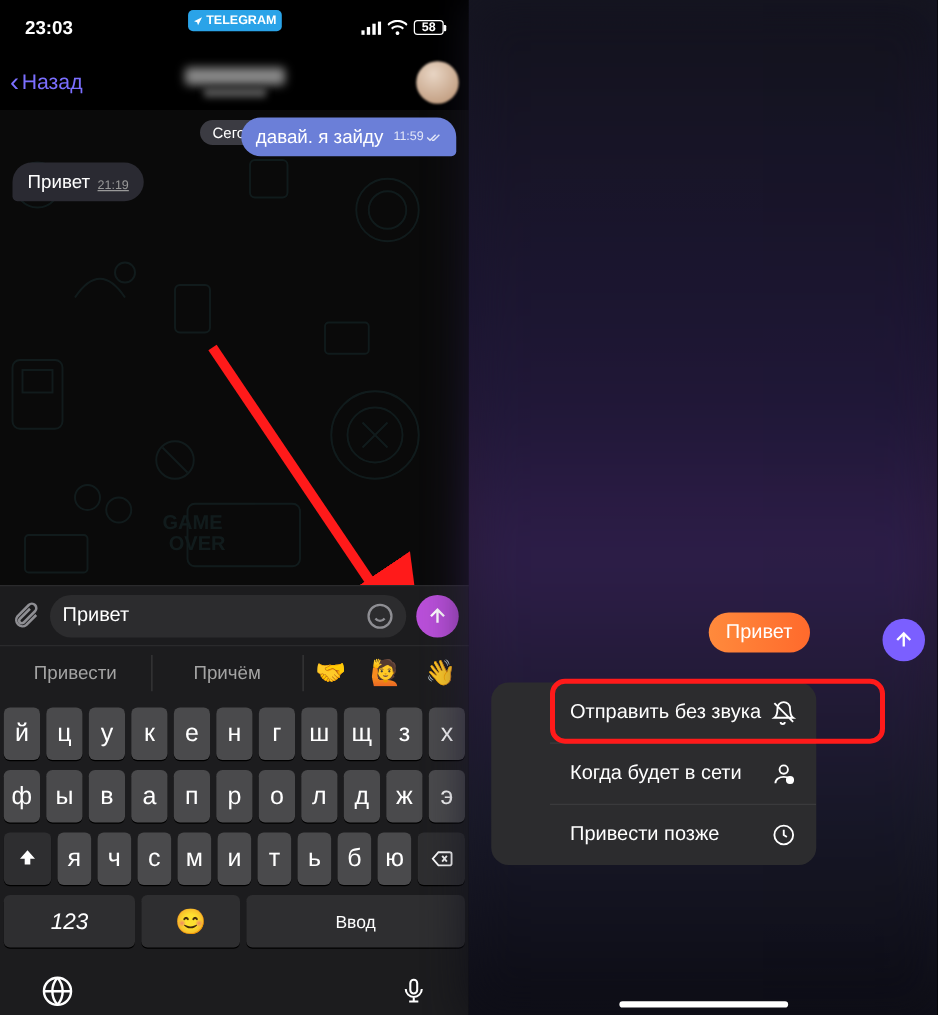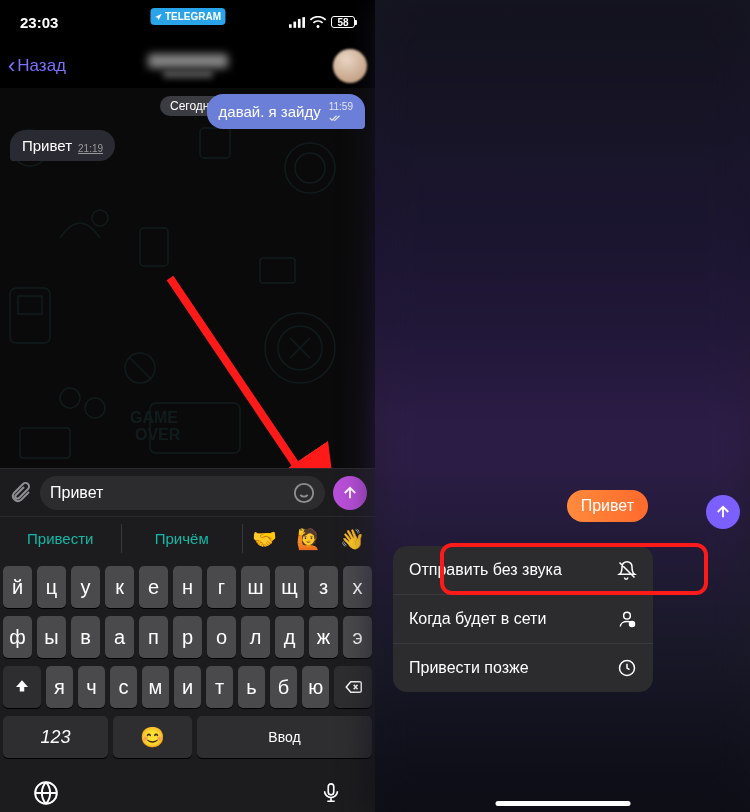--- a/index.html
+++ b/index.html
@@ -23,54 +23,54 @@
   .title-name { filter: blur(4px); background:#888; width:80px; height:14px; border-radius:3px; margin-bottom:2px;}
   .title-sub { filter: blur(3px); background:#555; width:50px; height:8px; border-radius:2px;}
   .avatar { width:34px; height:34px; border-radius:50%; background: radial-gradient(circle at 40% 30%, #e8d5c4, #b89070); margin-left:auto; filter:blur(1px); }
 
   
   .chat { position:relative; height:380px; background:#0a0a0a; overflow:hidden;}
   .chat-bg { position:absolute; inset:0; opacity:.22; }
   .chat-content { position:relative; z-index:2; padding:8px 10px;}
   .date-pill { display:inline-block; background:rgba(80,80,90,.7); color:#fff; font-size:12px; padding:3px 10px; border-radius:10px; position:absolute; left:160px; top:8px;}
   .msg-out { position:absolute; right:10px; top:6px; background:#6b7fd8; color:#fff; padding:7px 12px 7px 12px; border-radius:16px 16px 4px 16px; font-size:15px; display:flex; align-items:center; gap:4px;}
-  .msg-time-out { font-size:10px; opacity:.8; margin-left:4px; display:flex; align-items:flex-start; gap:2px;flex-direction:column;}
+  .msg-time-out { font-size:10px; opacity:.8; margin-left:4px; display:flex; align-items:center; gap:2px;}
   .msg-in { position:absolute; left:10px; top:42px; background:#2a2a32; color:#fff; padding:7px 12px; border-radius:16px 16px 16px 4px; font-size:15px; display:flex; align-items:flex-end; gap:6px;}
   .msg-time-in { font-size:10px; color:#999;text-decoration:underline;}
 
   
   .arrow-ann { position:absolute; z-index:5; pointer-events:none; }
 
   
   .inputbar { height:48px; background:#1c1c1e; display:flex; align-items:center; padding:0 8px; gap:8px; border-top:1px solid #2a2a2c;}
   .input-field { flex:1; background:#2c2c2e; border-radius:18px; height:34px; display:flex; align-items:center; padding:0 10px; color:#fff; font-size:16px; justify-content:space-between;}
   .send-btn { width:34px; height:34px; border-radius:50%; background:#b84fd8; display:flex; align-items:center; justify-content:center;}
 
   
   .suggest { height:44px; background:#1c1c1e; display:flex; align-items:center; border-top:1px solid #2a2a2c;}
-  .suggest-item { flex:1; text-align:center; color:#14b8a6; font-size:15px; border-right:1px solid #38383a; padding:6px 12px;}
+  .suggest-item { flex:1; text-align:center; color:#a3a3a3; font-size:15px; border-right:1px solid #38383a; padding:6px 12px;}
   .suggest-emoji { width:44px; text-align:center; font-size:20px;}
 
   
   .keyboard { background:#1c1c1e; padding:6px 3px 4px; }
   .krow { display:flex; gap:5px; margin-bottom:8px; justify-content:center;}
   .key { background:#4a4a4c; color:#fff; height:42px; border-radius:5px; display:flex; align-items:center; justify-content:center; font-size:20px; flex:1; box-shadow:0 1px 0 #000;}
   .key-dark { background:#2e2e30; }
   .key-wide { flex:1.4; }
   .key-space { flex:4; font-size:15px;}
   .key-return { flex:2; font-size:14px;}
   .key-num { flex:1.2; font-size:18px;font-style:italic;}
   .bottom-row { display:flex; justify-content:space-between; padding:14px 30px 6px;}
 
   
   .right-content { position:relative; z-index:2; flex:1; display:flex; flex-direction:column; justify-content:flex-end; padding-bottom:120px;}
   .msg-pill { align-self:flex-end; margin-right:52px; margin-bottom:12px; background:linear-gradient(90deg,#ff8a3c,#ff6a2c); color:#fff; padding:7px 14px; border-radius:16px; font-size:16px;}
   .send-btn-r { position:absolute; right:10px; top:0; width:34px; height:34px; border-radius:50%; background:#7b5fff; display:flex; align-items:center; justify-content:center;}
   .msg-wrap { position:relative; display:flex; justify-content:flex-end; align-items:center; padding-right:10px; margin-bottom:12px;}
-  .ctx-menu { background:#2c2c2e; border-radius:14px; margin:0 18px; overflow:hidden; width:260px; align-self:flex-end; margin-right:48px;}
+  .ctx-menu { background:#2c2c2e; border-radius:14px; margin:0 18px; overflow:hidden; width:260px; align-self:flex-end; margin-right:48px;padding-left:47px;}
   .ctx-item { display:flex; align-items:center; justify-content:space-between; padding:14px 16px; color:#fff; font-size:16px; border-bottom:1px solid #3a3a3c;}
   .ctx-item:last-child { border-bottom:none;}
   .ctx-highlight { position:absolute; border:4px solid #ff1a1a; border-radius:12px; pointer-events:none; z-index:10;}
   .home-ind-r { width:135px; height:5px; background:#fff; border-radius:3px; margin:0 auto; position:absolute; bottom:6px; left:50%; transform:translateX(-50%);}
 
   svg { display:block; }
 </style>
 </head>
 <body>
 

